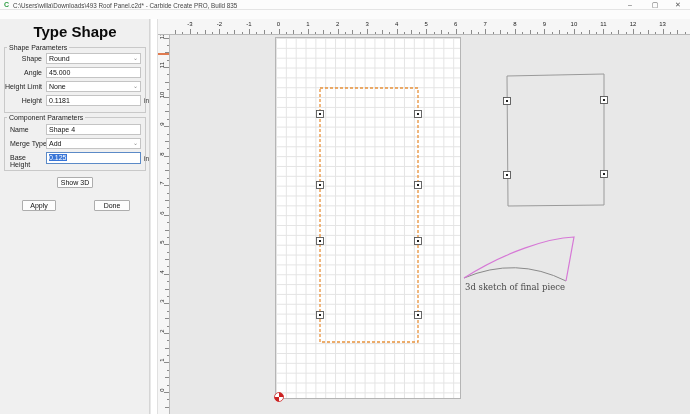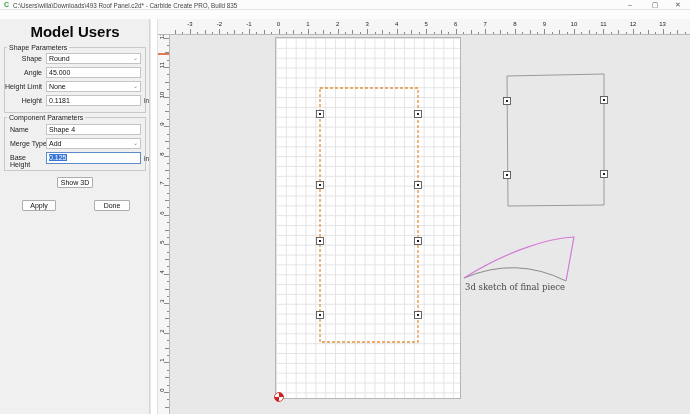--- a/index.html
+++ b/index.html
@@ -72,21 +72,21 @@
     <span class="app-icon">C</span>
     <span class="title-text">C:\Users\willa\Downloads\493 Roof Panel.c2d* - Carbide Create PRO, Build 835</span>
     <span class="win-btn win-min">–</span>
     <span class="win-btn win-max">▢</span>
     <span class="win-btn win-close">✕</span>
   </div>
 
   <div class="menubar"><span class="menu-item"><u>F</u>ile</span><span class="menu-item"><u>E</u>dit</span><span class="menu-item"><u>L</u>ibrary</span><span class="menu-item"><u>V</u>iew</span><span class="menu-item"><u>H</u>elp</span></div>
 
   <div class="side-panel">
-    <div class="panel-title">Model Users</div>
+    <div class="panel-title">Type Shape</div>
 
     <div class="groupbox gb1"></div>
     <span class="group-legend gl1">Shape Parameters</span>
 
     <div class="frow" style="left:4px; top:34px; width:142px;">
       <span class="flabel r">Shape</span>
       <div class="ffield">
         <span>Round</span>
         <span class="chev">⌄</span>
       </div>

